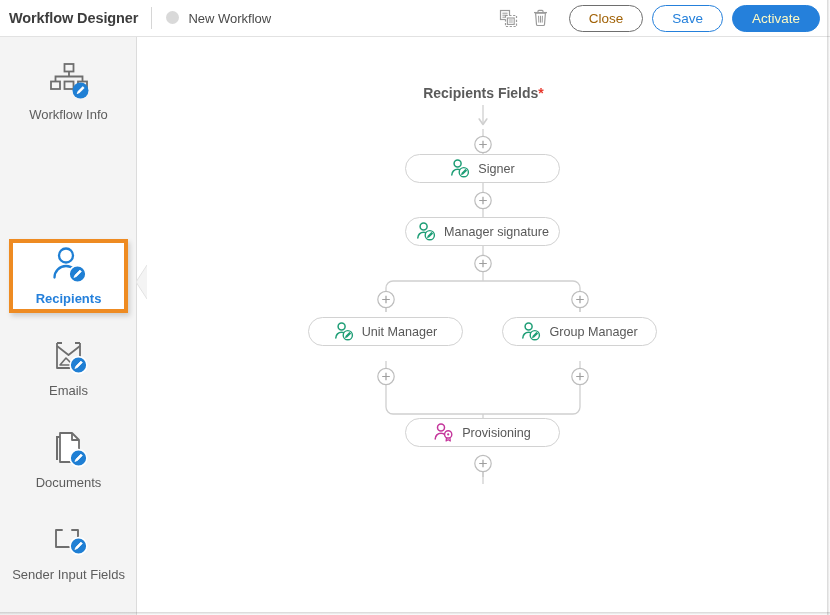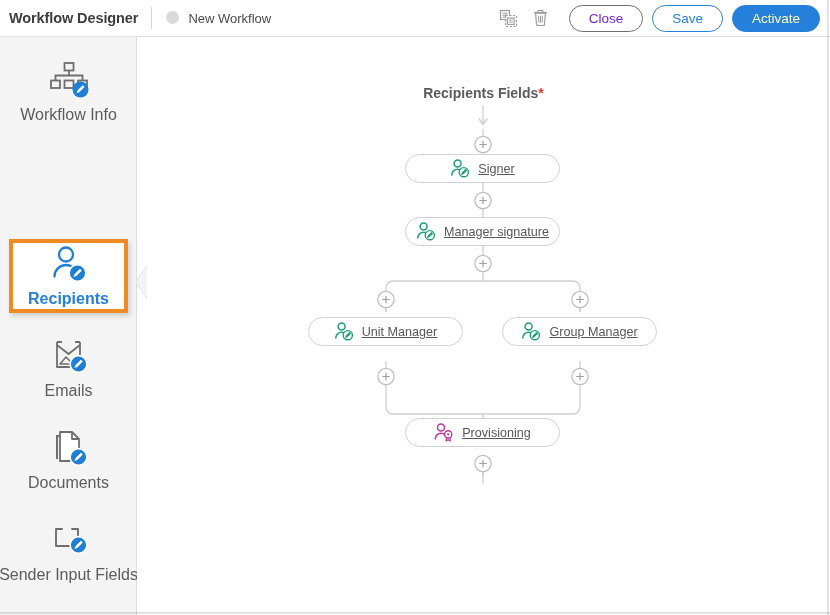--- a/index.html
+++ b/index.html
@@ -93,21 +93,21 @@
     justify-content: center;
     cursor: pointer;
     box-sizing: border-box;
     font-family: "Liberation Sans", sans-serif;
     white-space: nowrap;
     margin-left: 9px;
   }
   .btn-close {
     background: #ffffff;
     border: 1px solid #6e6e6e;
-    color: #6d28d9;
+    color: #a16207;
   }
   .btn-save {
     background: #ffffff;
     border: 1px solid #2580db;
     color: #2580db;
   }
   .btn-activate {
     background: #2580db;
     border: 1px solid #2580db;
     color: #fef9c3;
@@ -143,21 +143,21 @@
     border: 4px solid #ee8b22;
     box-shadow: 2px 3px 5px rgba(0,0,0,0.16);
   }
   .side-ico {
     height: 38px;
     display: flex;
     align-items: flex-end;
     justify-content: center;
   }
   .side-label {
-    font-size: 16px;
+    font-size: 13px;
     color: #5c5c5c;
     margin-top: 7px;
     text-align: right;
     white-space: nowrap;
   }
   .side-item.active .side-label {
     color: #2580db;
     font-weight: bold;
   }
 
@@ -221,21 +221,20 @@
     height: 20px;
     display: flex;
     align-items: center;
     justify-content: center;
     margin-right: 8px;
   }
   .node-label {
     font-size: 12.6px;
     color: #585858;
     white-space: nowrap;
-    text-decoration: underline;
   }
 
   .plus-hit {
     position: absolute;
     width: 17px;
     height: 17px;
     border-radius: 50%;
     cursor: pointer;
   }
 

